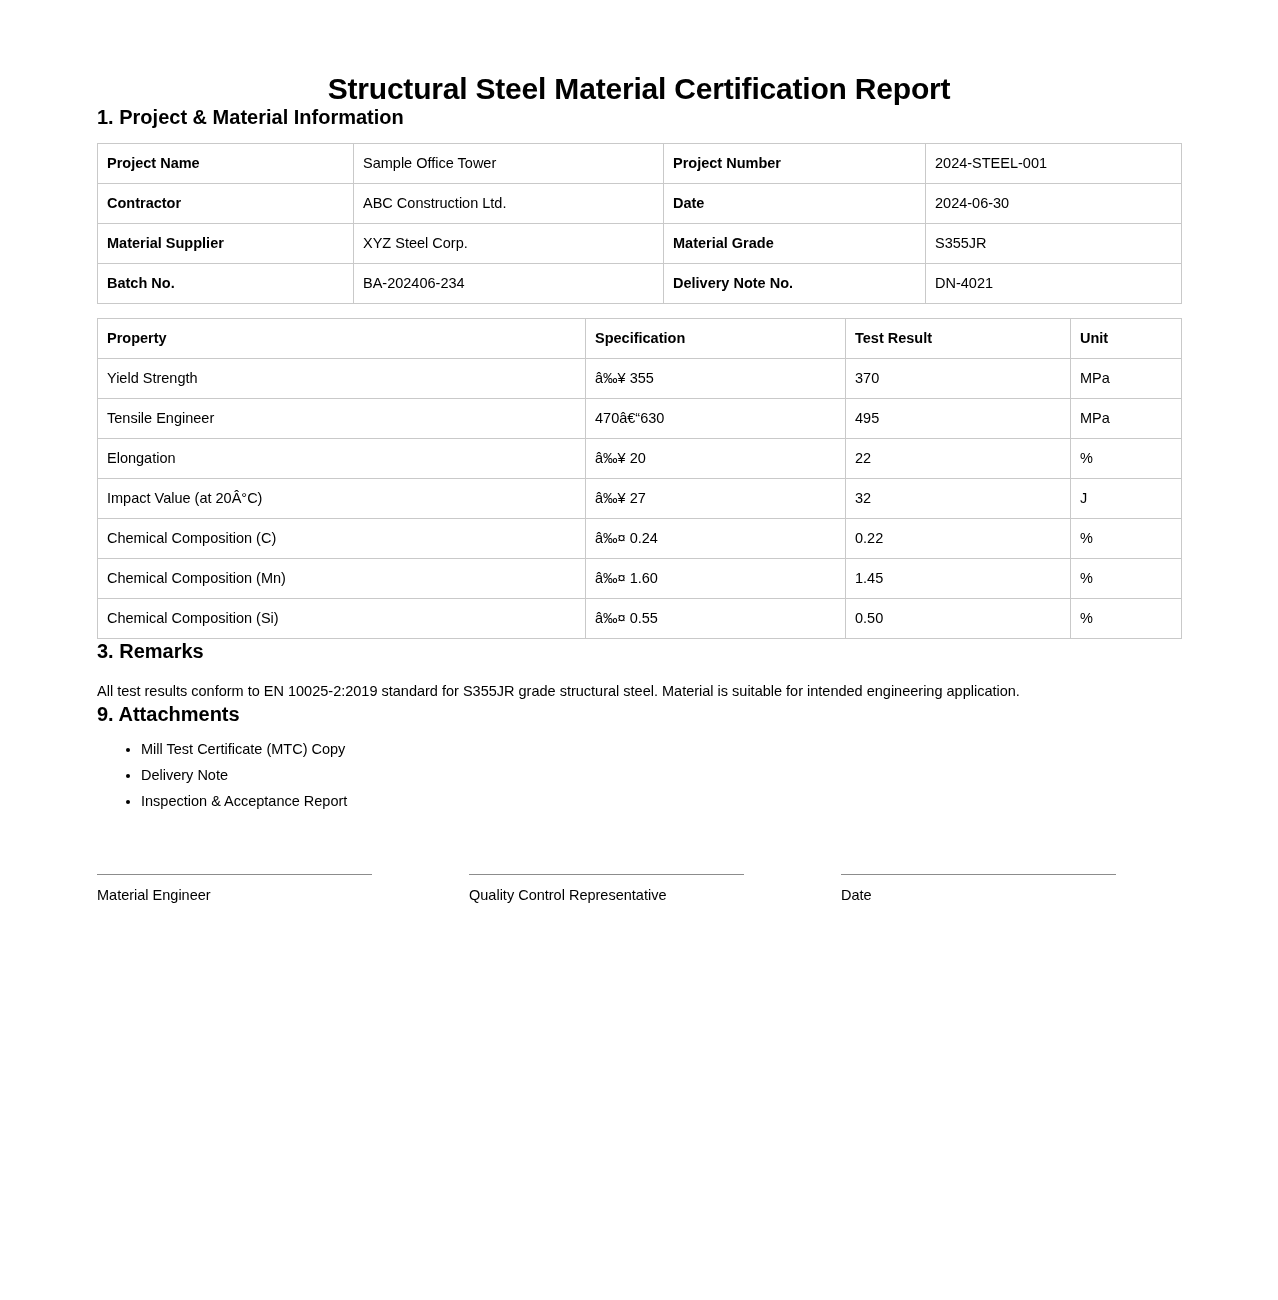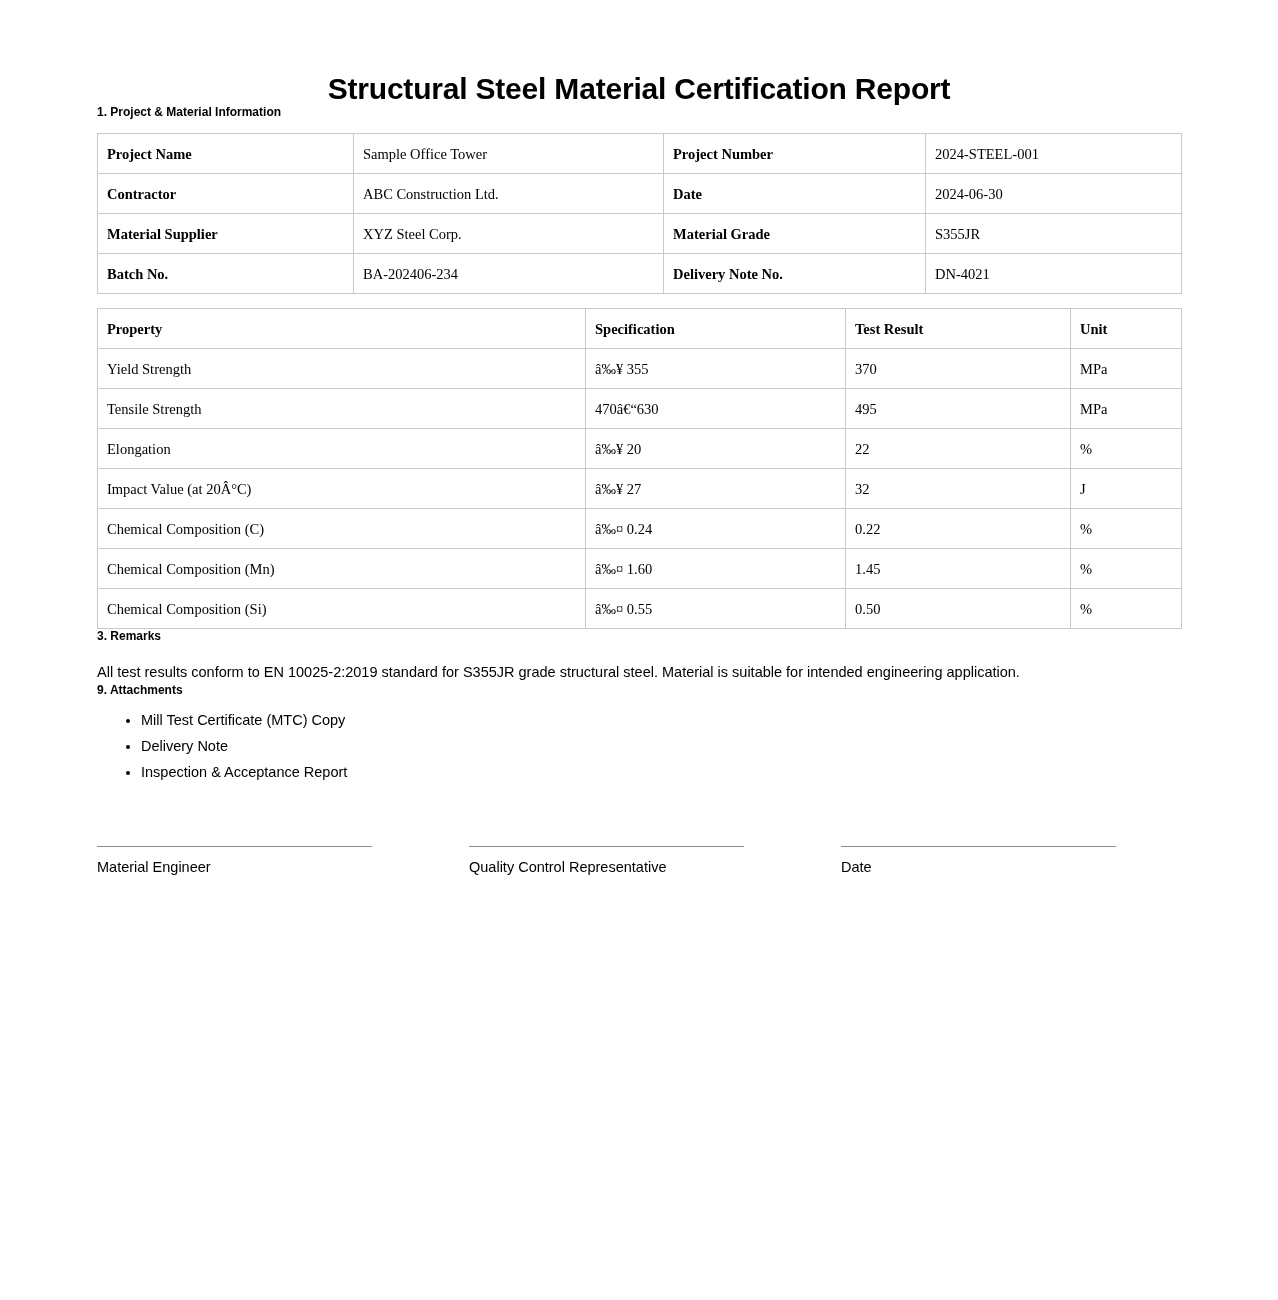--- a/index.html
+++ b/index.html
@@ -29,39 +29,38 @@
     letter-spacing: -0.2px;
     margin: 0;
     padding-top: 72px;
     line-height: 1.1;
     color: #000;
   }
   .content {
     padding: 0 97px 0 97px;
   }
   h2.section-heading {
-    font-size: 12px;
+    font-size: 20px;
     font-weight: bold;
     margin: 0;
     padding: 0;
     color: #000;
     line-height: 1.2;
   }
   .sec1-heading { margin-top: 52px; }
   .sec2-heading { margin-top: 35px; }
   .sec3-heading { margin-top: 36px; }
   .sec4-heading { margin-top: 38px; }
 
   table.grid {
     border-collapse: collapse;
     width: 1084px;
     margin-top: 14px;
     table-layout: fixed;
     font-size: 14.5px;
-    font-family: Liberation Serif, serif;
   }
   table.grid td, table.grid th {
     border: 1px solid #c9c9c9;
     padding: 10px 10px 10px 9px;
     text-align: left;
     vertical-align: middle;
     font-weight: normal;
     line-height: 1.25;
     height: 19px;
     color: #000;
@@ -187,21 +186,21 @@
         </tr>
       </thead>
       <tbody>
         <tr>
           <td>Yield Strength</td>
           <td>â‰¥ 355</td>
           <td>370</td>
           <td>MPa</td>
         </tr>
         <tr>
-          <td>Tensile Strength</td>
+          <td>Tensile Engineer</td>
           <td>470â€“630</td>
           <td>495</td>
           <td>MPa</td>
         </tr>
         <tr>
           <td>Elongation</td>
           <td>â‰¥ 20</td>
           <td>22</td>
           <td>%</td>
         </tr>

